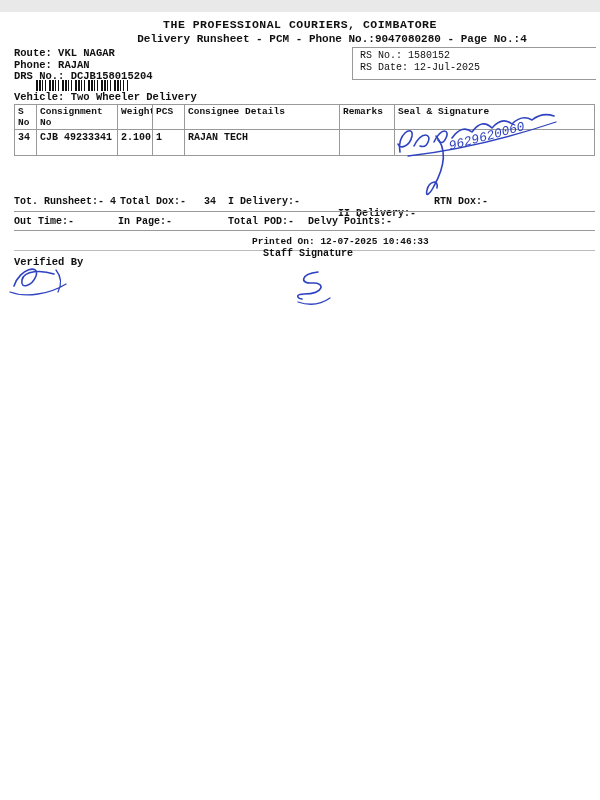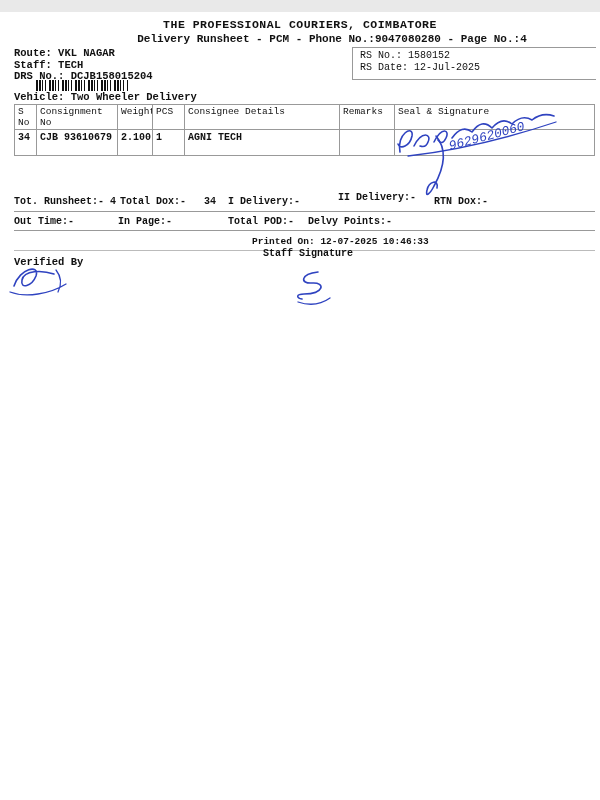--- a/index.html
+++ b/index.html
@@ -14,41 +14,41 @@
   .title{top:6px;font-size:11.5px;letter-spacing:.5px;}
   .subtitle{top:21px;font-size:11px;padding-left:32px;}
   .infoline{left:14px;font-size:10.5px;}
   .rs-box{position:absolute;left:352px;top:35px;width:243px;height:31px;
     border-top:1px solid #999;border-left:1px solid #999;border-bottom:1px solid #999;}
   .rs-text{left:360px;font-size:10px;}
   .barcode{position:absolute;left:36px;top:68px;width:92px;height:11px;
     background:repeating-linear-gradient(90deg,#111 0 2px,#fff 2px 3px,#111 3px 5px,#fff 5px 6px,#111 6px 7px,#fff 7px 9px,#111 9px 10px,#fff 10px 13px);}
   table.runsheet{position:absolute;left:14px;top:92px;width:581px;border-collapse:collapse;table-layout:fixed;}
   table.runsheet th, table.runsheet td{border:1px solid #999;vertical-align:top;text-align:left;overflow:hidden;}
-  table.runsheet th{font-size:9.5px;font-weight:normal;padding:1px 3px;height:12px;}
+  table.runsheet th{font-size:9.5px;font-weight:bold;padding:1px 3px;height:12px;}
   table.runsheet td{font-size:10px;font-weight:bold;padding:2px 3px;}
   th.seal-h{text-align:center;}
   tr.r1{height:43px;} tr.r2{height:26px;}
   .rule{position:absolute;left:14px;width:581px;border-top:1px solid #999;height:0;}
   .sum{font-size:10px;}
   .entered{font-size:9.5px;}
   .ink{stroke:#2f43c0;fill:none;stroke-width:1.6;stroke-linecap:round;stroke-linejoin:round;}
   .ink2{stroke:#2f43c0;fill:none;stroke-width:1.3;stroke-linecap:round;stroke-linejoin:round;}
   svg{position:absolute;overflow:visible;}
 </style>
 </head>
 <body>
 
 <div class="page">
 
   <div class="abs b center title">THE PROFESSIONAL COURIERS, COIMBATORE</div>
   <div class="abs b center subtitle">Delivery Runsheet - PCM - Phone No.:9047080280 - Page No.:4</div>
 
   <div class="abs b infoline" style="top:35px">Route: VKL NAGAR</div>
-  <div class="abs b infoline" style="top:47px">Staff: TECH</div>
+  <div class="abs b infoline" style="top:47px">Phone: RAJAN</div>
   <div class="abs b infoline" style="top:58px">DRS No.: DCJB158015204</div>
   <div class="barcode"></div>
   <div class="abs b infoline" style="top:79px">Vehicle: Two Wheeler Delivery</div>
 
   <div class="rs-box"></div>
   <div class="abs rs-text" style="top:38px">RS No.: 1580152</div>
   <div class="abs rs-text" style="top:50px">RS Date: 12-Jul-2025</div>
 
   <table class="runsheet">
     <colgroup>
@@ -67,42 +67,42 @@
         <th>Weight</th>
         <th>PCS</th>
         <th>Consignee Details</th>
         <th>Remarks</th>
         <th class="seal-h">Seal &amp; Signature</th>
       </tr>
     </thead>
     <tbody>
       <tr class="r2">
         <td>34</td>
-        <td>CJB 93610679</td>
+        <td>CJB 49233341</td>
         <td>2.100</td>
         <td>1</td>
-        <td>AGNI TECH</td>
+        <td>RAJAN TECH</td>
         <td></td>
         <td></td>
       </tr>
     </tbody>
   </table>
 
   <svg style="left:388px;top:94px" width="210" height="96" viewBox="0 0 210 96">
     <path class="ink" d="M12,46 C8,28 26,18 24,30 C22,40 12,44 10,38"></path>
     <path class="ink" d="M26,40 C34,24 44,28 40,36 Q38,42 32,40 M46,36 C54,20 62,24 58,32 Q54,40 50,34 M64,32 Q74,18 84,26 Q94,12 104,22 Q114,10 124,18 Q134,8 144,14 Q154,6 166,10"></path>
     <path class="ink2" d="M20,50 Q90,42 168,16"></path>
     <text x="62" y="44" transform="rotate(-15 62 44)" font-size="13" font-style="italic" fill="#2f43c0" font-family="'Liberation Mono','DejaVu Sans Mono',monospace">9629620060</text>
     <path class="ink" d="M48,30 C60,44 56,62 46,80 C42,88 37,92 39,84 C41,75 51,73 49,82"></path>
   </svg>
 
   <div class="abs b sum" style="left:14px;top:184px">Tot. Runsheet:- 4</div>
   <div class="abs b sum" style="left:120px;top:184px">Total Dox:-   34</div>
   <div class="abs b sum" style="left:228px;top:184px">I Delivery:-</div>
-  <div class="abs b sum" style="left:338px;top:180px">II Delivery:-</div>
+  <div class="abs b sum" style="left:338px;top:196px">II Delivery:-</div>
   <div class="abs b sum" style="left:434px;top:184px">RTN Dox:-</div>
   <div class="rule" style="top:199px"></div>
 
   <div class="abs b sum" style="left:14px;top:204px">Out Time:-</div>
   <div class="abs b sum" style="left:118px;top:204px">In Page:-</div>
   <div class="abs b sum" style="left:228px;top:204px">Total POD:-</div>
   <div class="abs b sum" style="left:308px;top:204px">Delvy Points:-</div>
   <div class="rule" style="top:218px"></div>
 
   <div class="abs b entered" style="left:252px;top:224px">Printed On: 12-07-2025 10:46:33</div>

